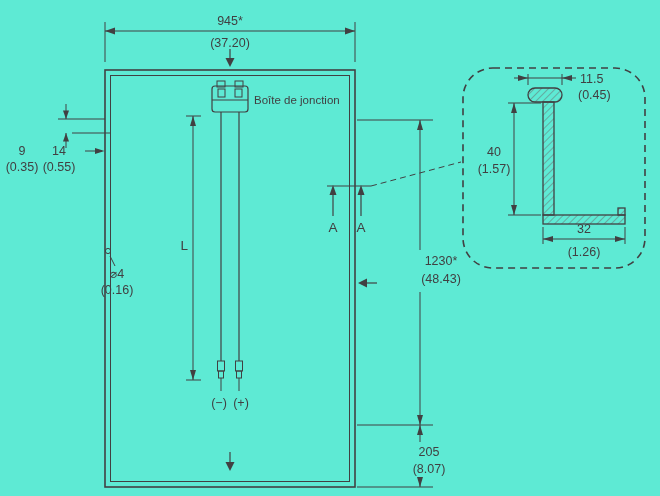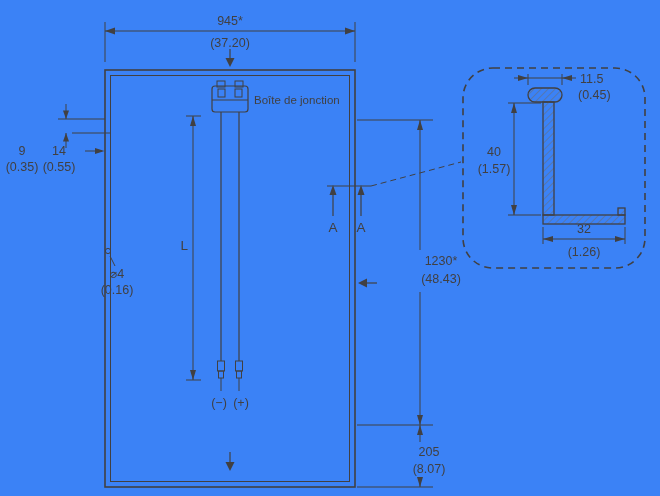--- a/index.html
+++ b/index.html
@@ -1,17 +1,17 @@
 <!DOCTYPE html>
 <html><head>
 <meta charset="utf-8">
 <style>
   html,body{margin:0;padding:0;background:#ffffff;}
   .canvas{
-    width:660px;height:496px;background:#3b82f6;position:relative;overflow:hidden;
+    width:660px;height:496px;background:#5eead4;position:relative;overflow:hidden;
     font-family:"Liberation Sans","DejaVu Sans",sans-serif;
   }
   svg{display:block;}
   svg text{
     fill:#414042;stroke:none;
     font-family:"Liberation Sans","DejaVu Sans",sans-serif;
     font-size:12.5px;
   }
   svg text.small{font-size:11.5px;}
   svg text.big{font-size:13.5px;}

